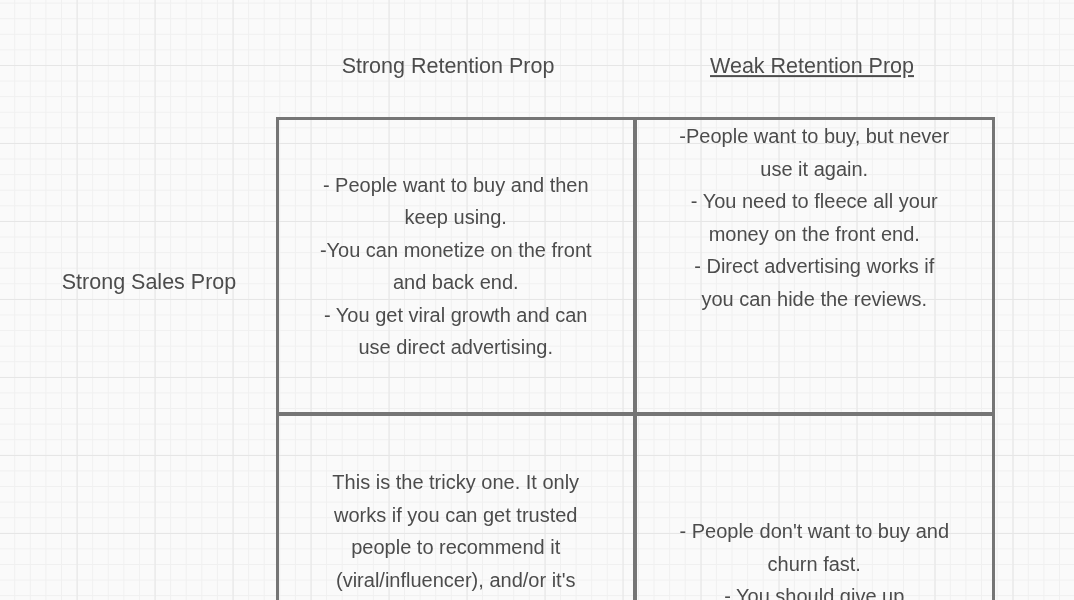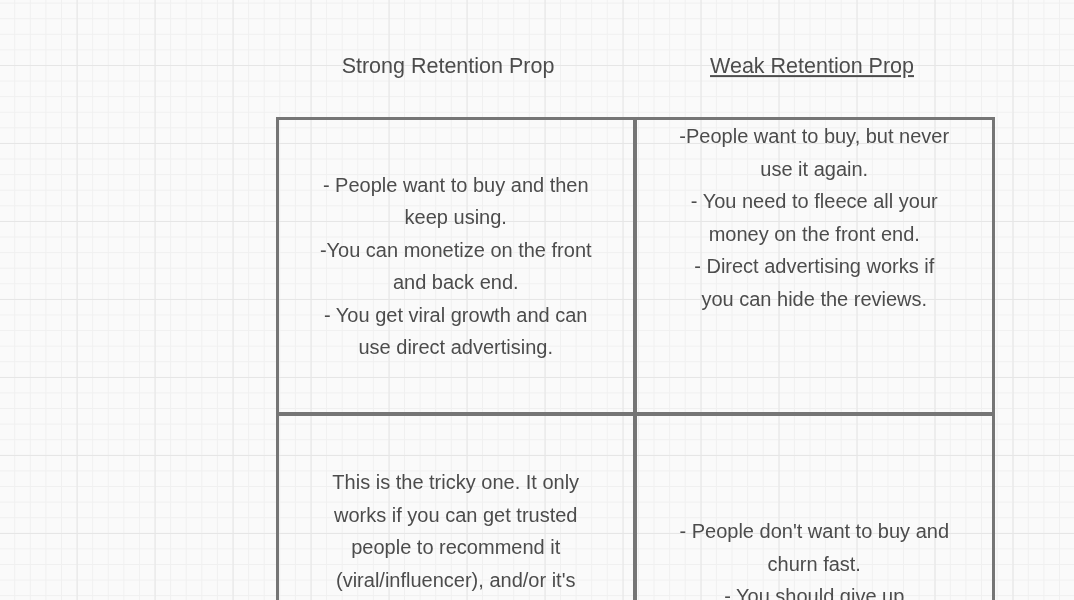--- a/index.html
+++ b/index.html
@@ -98,20 +98,21 @@
 </style>
 </head>
 <body>
 
 <div class="canvas">
 
   <div class="hdr col1">Strong Retention Prop</div>
 
   <div class="hdr col2">Weak Retention Prop</div>
 
+  <div class="hdr row1">Strong Sales Prop</div>
 
 
   <div class="table">
     <div class="vdiv"></div>
     <div class="hdiv"></div>
 
     <div class="cell tl">
       <div class="celltext">- People want to buy and then
 keep using.
 -You can monetize on the front

